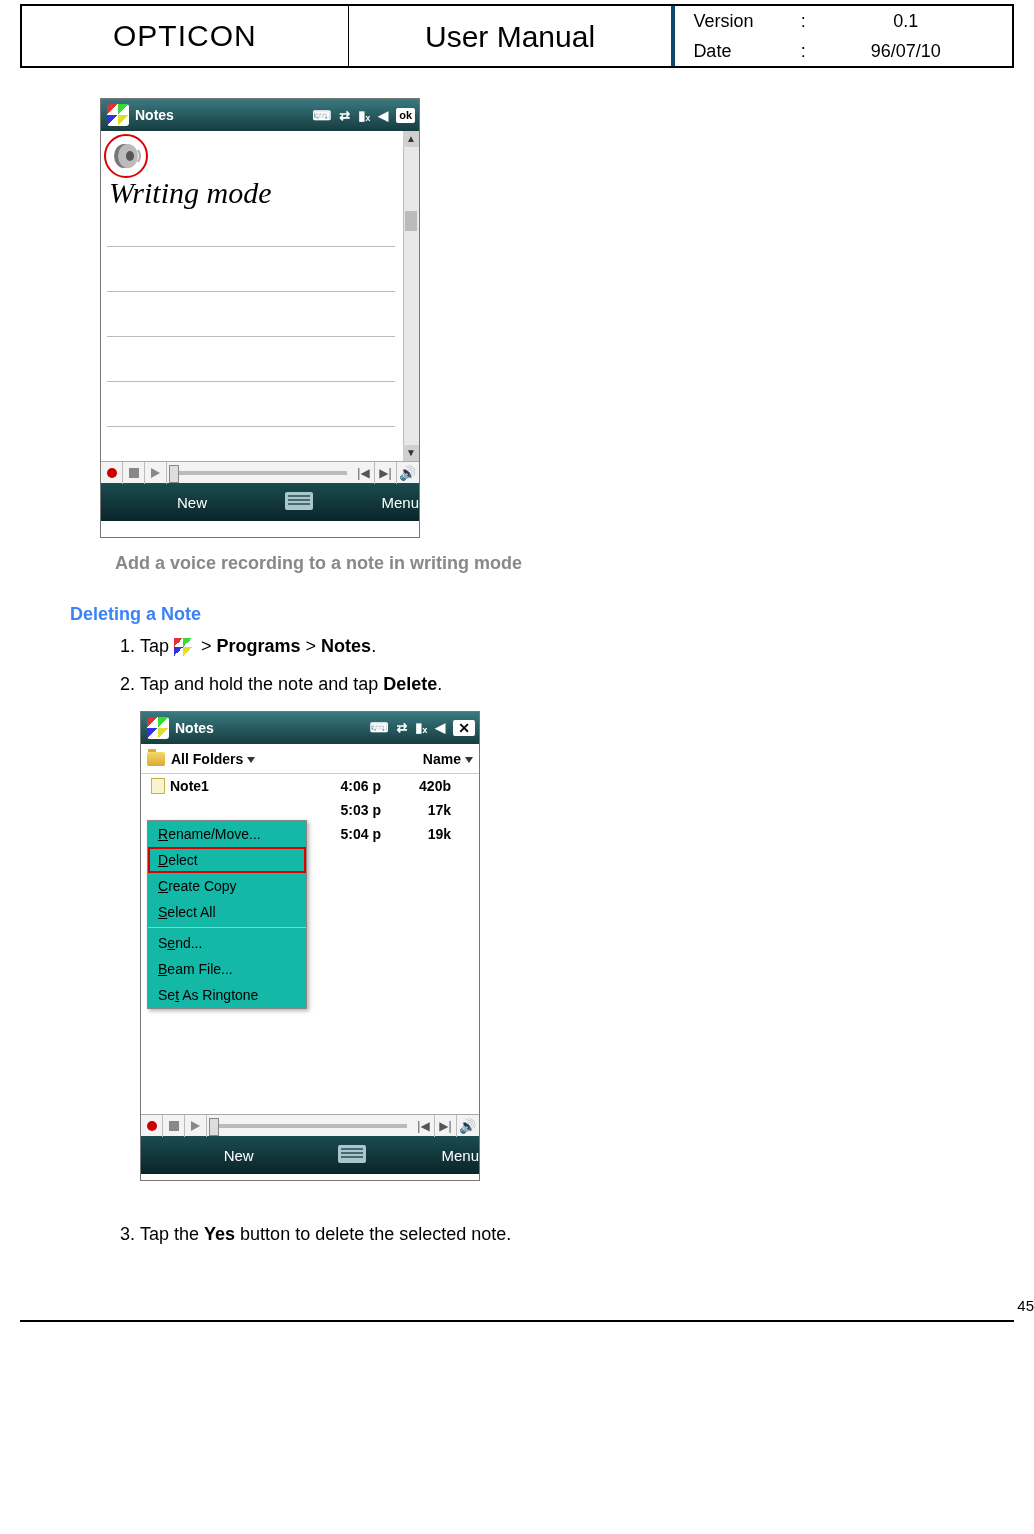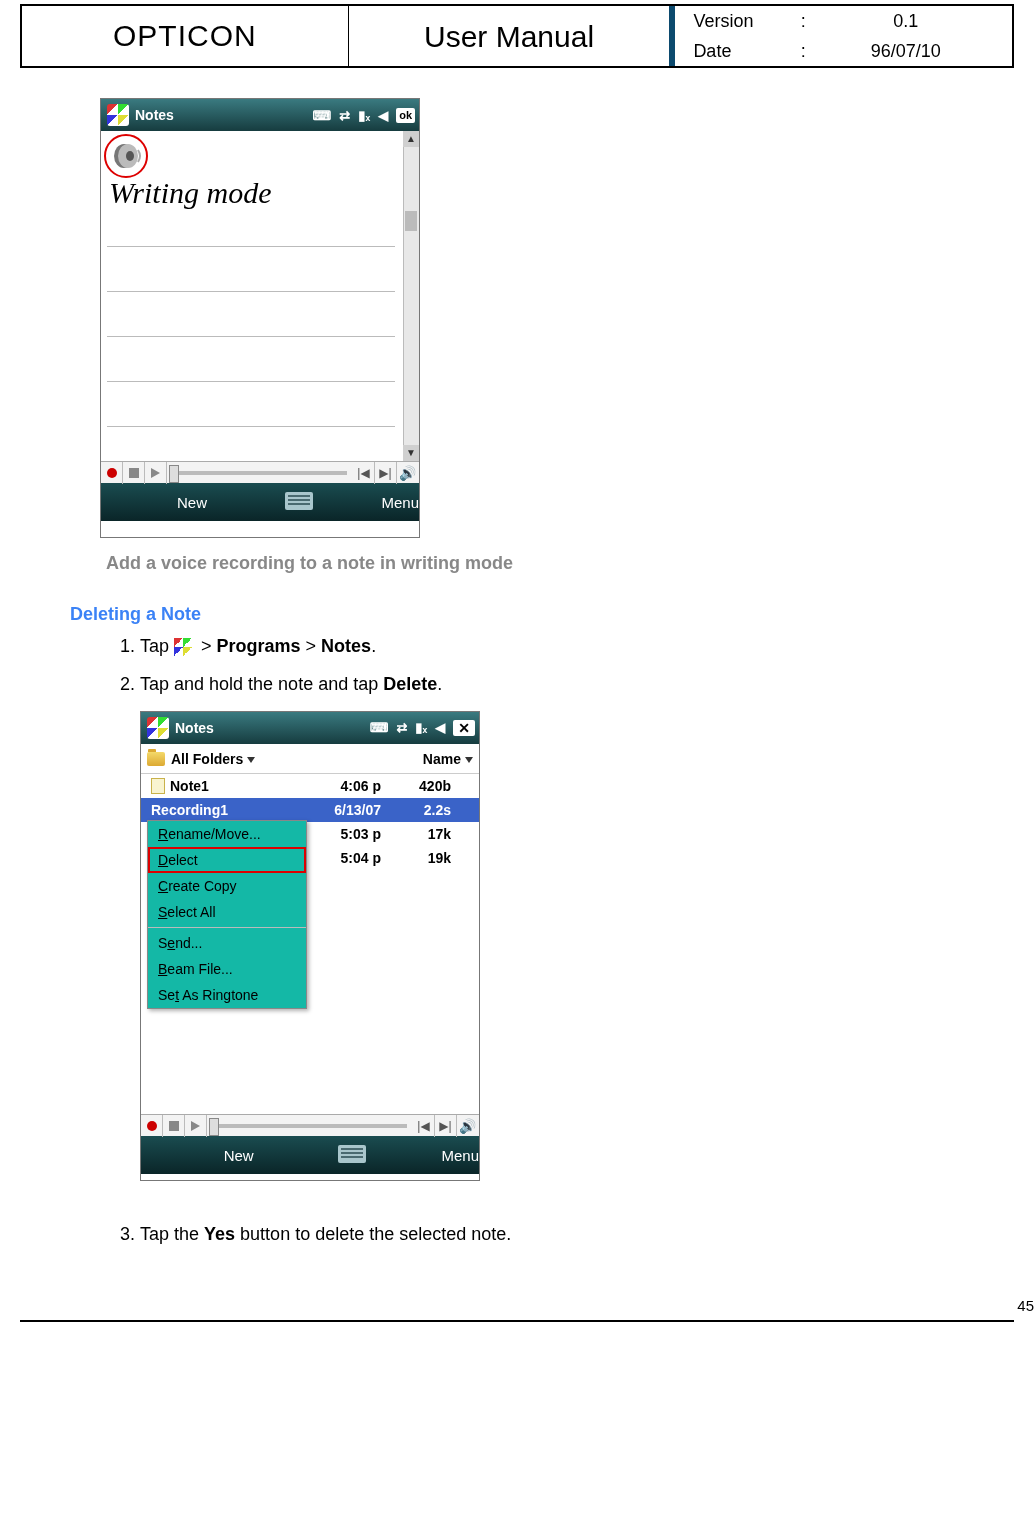--- a/index.html
+++ b/index.html
@@ -19,21 +19,21 @@
     height: 64px;
     align-items: stretch;
   }
   .doc-header .hcell {
     display: flex;
     flex-direction: column;
     justify-content: center;
   }
   .hcell1 { width: 33%; border-right: 1px solid #000; align-items: center; }
   .hcell1 span { font-size: 30px; letter-spacing: 1px; }
-  .hcell2 { width: 33%; border-right: 6px solid #0c4a6e; }
+  .hcell2 { width: 33%; border-right: 4px solid #0c4a6e; }
   .hcell2 .row1 { font-size: 30px; text-align: center; padding: 2px 0 0 0; }
   .hcell2 .row2 { font-size: 20px; text-align: center; border-top: 1px solid #000; padding: 4px 0; }
   .hcell3 { width: 34%; font-size: 18px; }
   .hcell3 .row { display: flex; align-items: center; height: 50%; padding: 0 14px 0 18px; }
   .hcell3 .row span.k { width: 100px; }
   .hcell3 .row span.c { width: 20px; text-align: center; }
   .hcell3 .row span.v { flex: 1; text-align: center; }
 
   .content { padding: 30px 60px 0 100px; }
   .screenshot1 {
@@ -97,21 +97,21 @@
   .rec-speak { width:22px; text-align:center; font-size:14px; color:#c60;}
   .bottom-bar {
     height: 38px; background: linear-gradient(#1a4c50, #0a2528);
     display:flex; align-items:center; color:#fff; font-size:15px;
   }
   .bottom-bar .bb-item { flex:1; text-align:right; }
   .kb-icon { width:28px; height:18px; background:#a9c6cc; display:inline-block; border-radius:2px; position:relative;}
   .kb-icon::before, .kb-icon::after { content:""; position:absolute; background:#4a6a70;}
   .kb-icon::before { top:3px; left:3px; right:3px; height:2px; box-shadow:0 4px 0 #4a6a70, 0 8px 0 #4a6a70;}
 
-  .caption { color:#888; font-weight:bold; font-size:18px; margin:15px 0 30px 6px; }
+  .caption { color:#888; font-weight:bold; font-size:18px; margin:15px 0 30px 15px; }
   .sect-h { color:#3b82f6; font-weight:bold; font-size:18px; margin-left:-30px; margin-bottom:8px; }
   ol.steps { margin:0 0 14px 0; padding-left: 40px; font-size:18px;}
   ol.steps li { margin-bottom: 12px; line-height:26px;}
   ol.steps b { font-weight:bold;}
 
   .screenshot2 {
     width: 340px; height: 470px; border:1px solid #777; overflow:hidden; position:relative; margin-left:40px;
   }
   .folder-bar {
     height:30px; background:#fff; border-bottom:1px solid #ccc; display:flex; align-items:center; font-size:14px; font-weight:bold; padding:0 6px;
@@ -254,27 +254,20 @@
       </div>
       <div class="files">
         <div class="frow">
           <div class="fcol1">
               <span class="note-icon"></span>
               <span>Note1</span>
             </div>
           <div class="fcol2">4:06 p</div>
           <div class="fcol3">420b</div>
         </div>
-        <div class="frow sel">
-          <div class="fcol1">
-              <span style="overflow:hidden;white-space:nowrap;">Recording1</span>
-            </div>
-          <div class="fcol2">6/13/07</div>
-          <div class="fcol3">2.2s</div>
-        </div>
         <div class="frow">
           <div class="fcol1"></div>
           <div class="fcol2">5:03 p</div>
           <div class="fcol3">17k</div>
         </div>
         <div class="frow">
           <div class="fcol1"></div>
           <div class="fcol2">5:04 p</div>
           <div class="fcol3">19k</div>
         </div>

